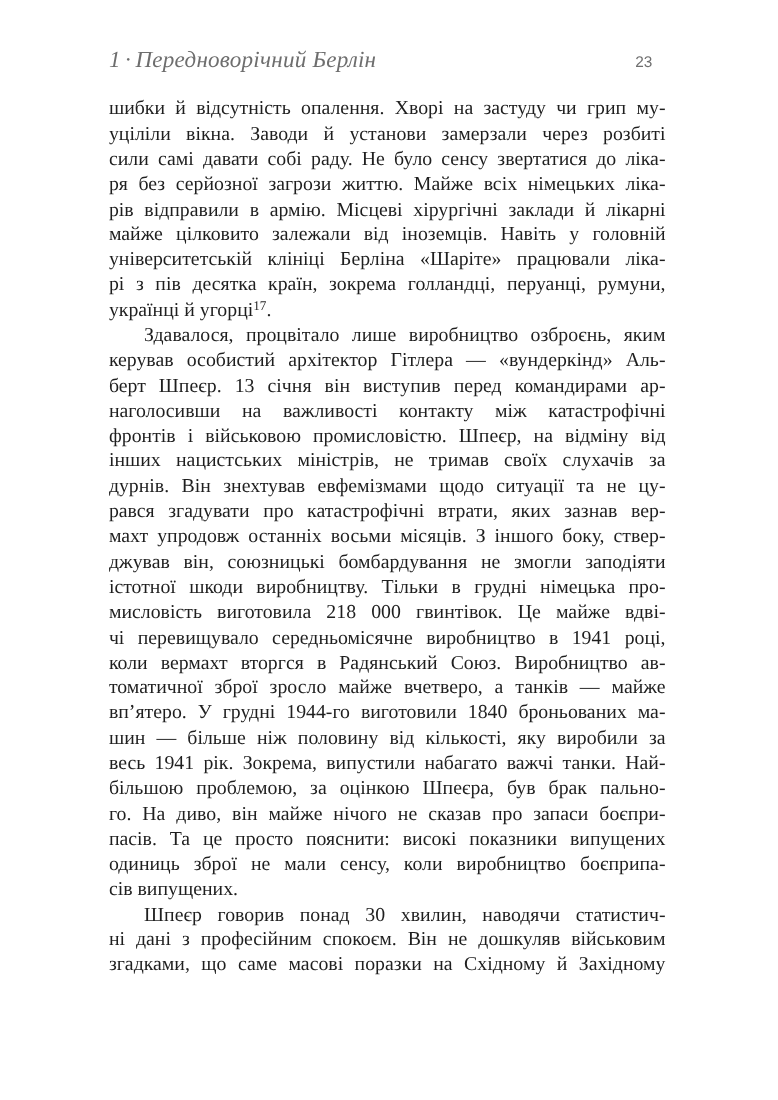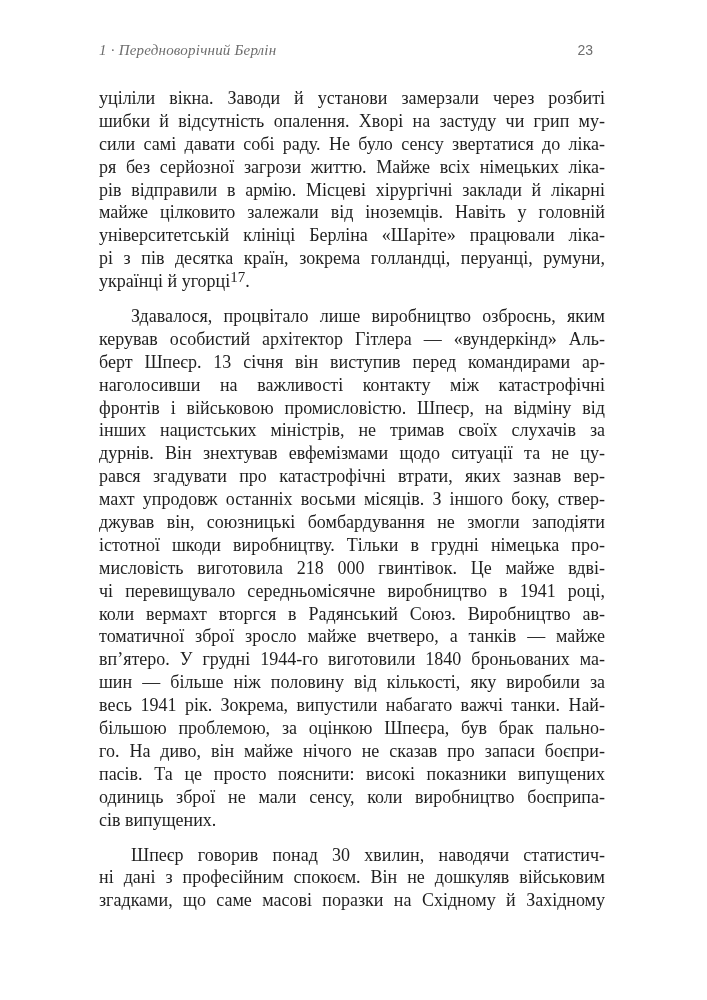--- a/index.html
+++ b/index.html
@@ -20,21 +20,21 @@
     top: 42px;
     left: 99px;
     width: 494px;
     display: flex;
     justify-content: space-between;
     align-items: baseline;
   }
   .running-head-title {
     font-family: "Liberation Serif", serif;
     font-style: italic;
-    font-size: 15px;
+    font-size: 21px;
     letter-spacing: 0.2px;
     color: var(--head-text, #6e6e6e);
   }
   .running-head-title .chapter-sep {
     padding: 0 4px;
   }
   .page-number {
     font-family: "Liberation Sans", sans-serif;
     font-style: normal;
     font-size: 14px;
@@ -57,45 +57,44 @@
     text-align: justify;
     text-align-last: justify;
     height: 22.9px;
     overflow: visible;
   }
   .line.flush {
     text-align-last: left;
   }
   .line.para-first {
     text-indent: 32px;
-    margin-top: 12px;
   }
   .line sup {
-    font-size: 15px;
+    font-size: 12px;
     line-height: 0;
     vertical-align: 5px;
     letter-spacing: 0;
   }
 </style>
 </head>
 <body>
 
 <div class="page">
 
   <div class="running-head">
     <span class="running-head-title">
       <span>1</span><span class="chapter-sep">·</span><span>Передноворічний Берлін</span>
     </span>
     <span class="page-number">23</span>
   </div>
 
   <div class="text-block">
       <div class="paragraph">
+        <div class="line">шибки й відсутність опалення. Хворі на застуду чи грип му-</div>
         <div class="line">уціліли вікна. Заводи й установи замерзали через розбиті</div>
-        <div class="line">шибки й відсутність опалення. Хворі на застуду чи грип му-</div>
         <div class="line">сили самі давати собі раду. Не було сенсу звертатися до ліка-</div>
         <div class="line">ря без серйозної загрози життю. Майже всіх німецьких ліка-</div>
         <div class="line">рів відправили в армію. Місцеві хірургічні заклади й лікарні</div>
         <div class="line">майже цілковито залежали від іноземців. Навіть у головній</div>
         <div class="line">університетській клініці Берліна «Шаріте» працювали ліка-</div>
         <div class="line">рі з пів десятка країн, зокрема голландці, перуанці, румуни,</div>
         <div class="line flush">українці й угорці<sup>17</sup>.</div>
       </div>
       <div class="paragraph">
         <div class="line para-first">Здавалося, процвітало лише виробництво озброєнь, яким</div>

